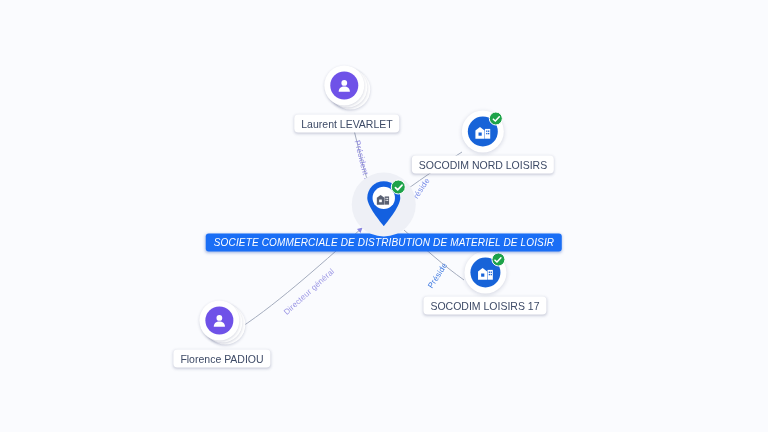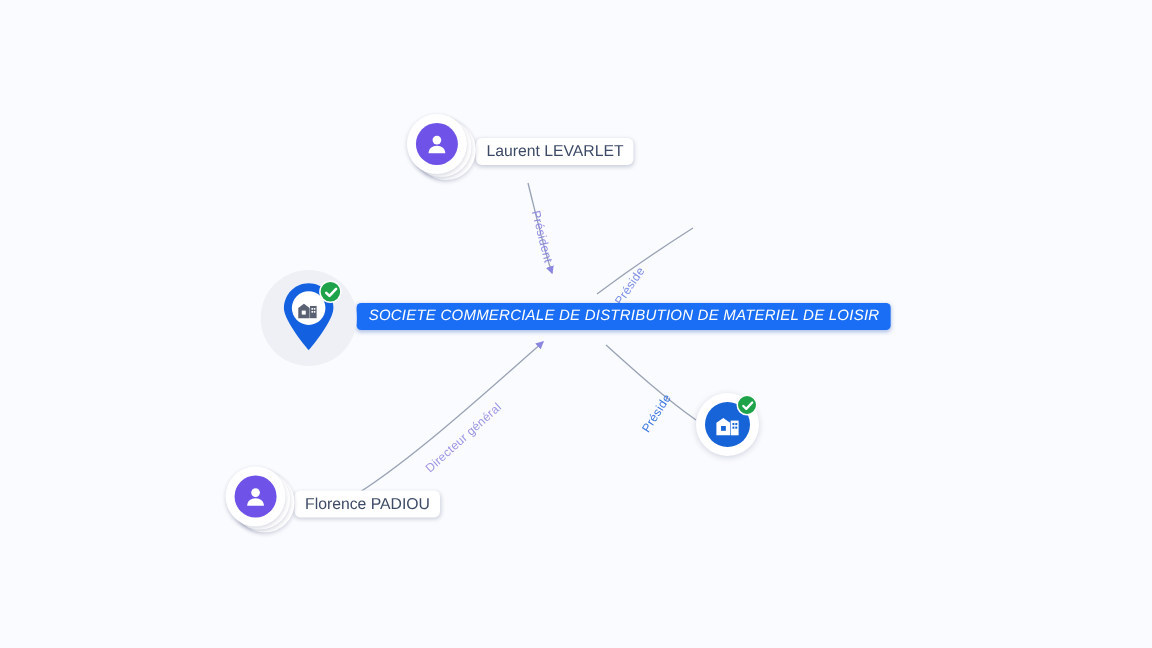--- a/index.html
+++ b/index.html
@@ -22,21 +22,21 @@
     width: 768px;
     height: 432px;
     pointer-events: none;
   }
 
   
   .node {
     position: absolute;
     transform: translate(-50%, -50%);
     display: flex;
-    flex-direction: row;
+    flex-direction: column;
     align-items: center;
     cursor: pointer;
   }
 
   
   .person-stack {
     position: relative;
     width: 46px;
     height: 46px;
   }
@@ -212,20 +212,42 @@
           <svg width="16" height="16" viewBox="0 0 16 16">
             <circle cx="8" cy="5.4" r="2.9" fill="#ffffff"></circle>
             <path d="M2.4 14.2c0-3.2 2.5-5.1 5.6-5.1s5.6 1.9 5.6 5.1z" fill="#ffffff"></path>
           </svg>
         </div>
       </div>
     </div>
     <div class="node-label">Laurent LEVARLET</div>
   </div>
 
+  <div class="node" style="left:483px; top:142px;">
+    <div class="company-wrap">
+      <div class="company-plate"></div>
+      <div class="company-circle">
+        <svg width="18" height="18" viewBox="0 0 18 18">
+          <path d="M1.6 16.2V7.9l4.6-3.3 4.5 3.3v8.3z" fill="#ffffff"></path>
+          <rect x="11.1" y="6.4" width="5.3" height="9.8" fill="#ffffff"></rect>
+          <rect x="12.3" y="8.0" width="1.3" height="1.4" fill="#1763d8"></rect>
+          <rect x="14.2" y="8.0" width="1.3" height="1.4" fill="#1763d8"></rect>
+          <rect x="12.3" y="10.4" width="1.3" height="1.4" fill="#1763d8"></rect>
+          <rect x="14.2" y="10.4" width="1.3" height="1.4" fill="#1763d8"></rect>
+          <rect x="4.7" y="10.0" width="3.2" height="3.2" fill="#1763d8"></rect>
+        </svg>
+      </div>
+      <div class="badge">
+        <svg width="9" height="9" viewBox="0 0 10 10">
+          <path d="M1.7 5.2 L3.9 7.3 L8.3 2.6" fill="none" stroke="#ffffff" stroke-width="1.7" stroke-linecap="round" stroke-linejoin="round"></path>
+        </svg>
+      </div>
+    </div>
+    <div class="node-label">SOCODIM NORD LOISIRS</div>
+  </div>
 
   <div class="node" style="left:485px; top:283px;">
     <div class="company-wrap">
       <div class="company-plate"></div>
       <div class="company-circle">
         <svg width="18" height="18" viewBox="0 0 18 18">
           <path d="M1.6 16.2V7.9l4.6-3.3 4.5 3.3v8.3z" fill="#ffffff"></path>
           <rect x="11.1" y="6.4" width="5.3" height="9.8" fill="#ffffff"></rect>
           <rect x="12.3" y="8.0" width="1.3" height="1.4" fill="#1763d8"></rect>
           <rect x="14.2" y="8.0" width="1.3" height="1.4" fill="#1763d8"></rect>
@@ -233,20 +255,21 @@
           <rect x="14.2" y="10.4" width="1.3" height="1.4" fill="#1763d8"></rect>
           <rect x="4.7" y="10.0" width="3.2" height="3.2" fill="#1763d8"></rect>
         </svg>
       </div>
       <div class="badge">
         <svg width="9" height="9" viewBox="0 0 10 10">
           <path d="M1.7 5.2 L3.9 7.3 L8.3 2.6" fill="none" stroke="#ffffff" stroke-width="1.7" stroke-linecap="round" stroke-linejoin="round"></path>
         </svg>
       </div>
     </div>
+    <div class="node-label">SOCODIM LOISIRS 17</div>
   </div>
 
   <div class="node" style="left:222px; top:334px;">
     <div class="person-stack">
       <div class="person-card c3"></div>
       <div class="person-card c2"></div>
       <div class="person-card c1">
         <div class="person-avatar">
           <svg width="16" height="16" viewBox="0 0 16 16">
             <circle cx="8" cy="5.4" r="2.9" fill="#ffffff"></circle>

